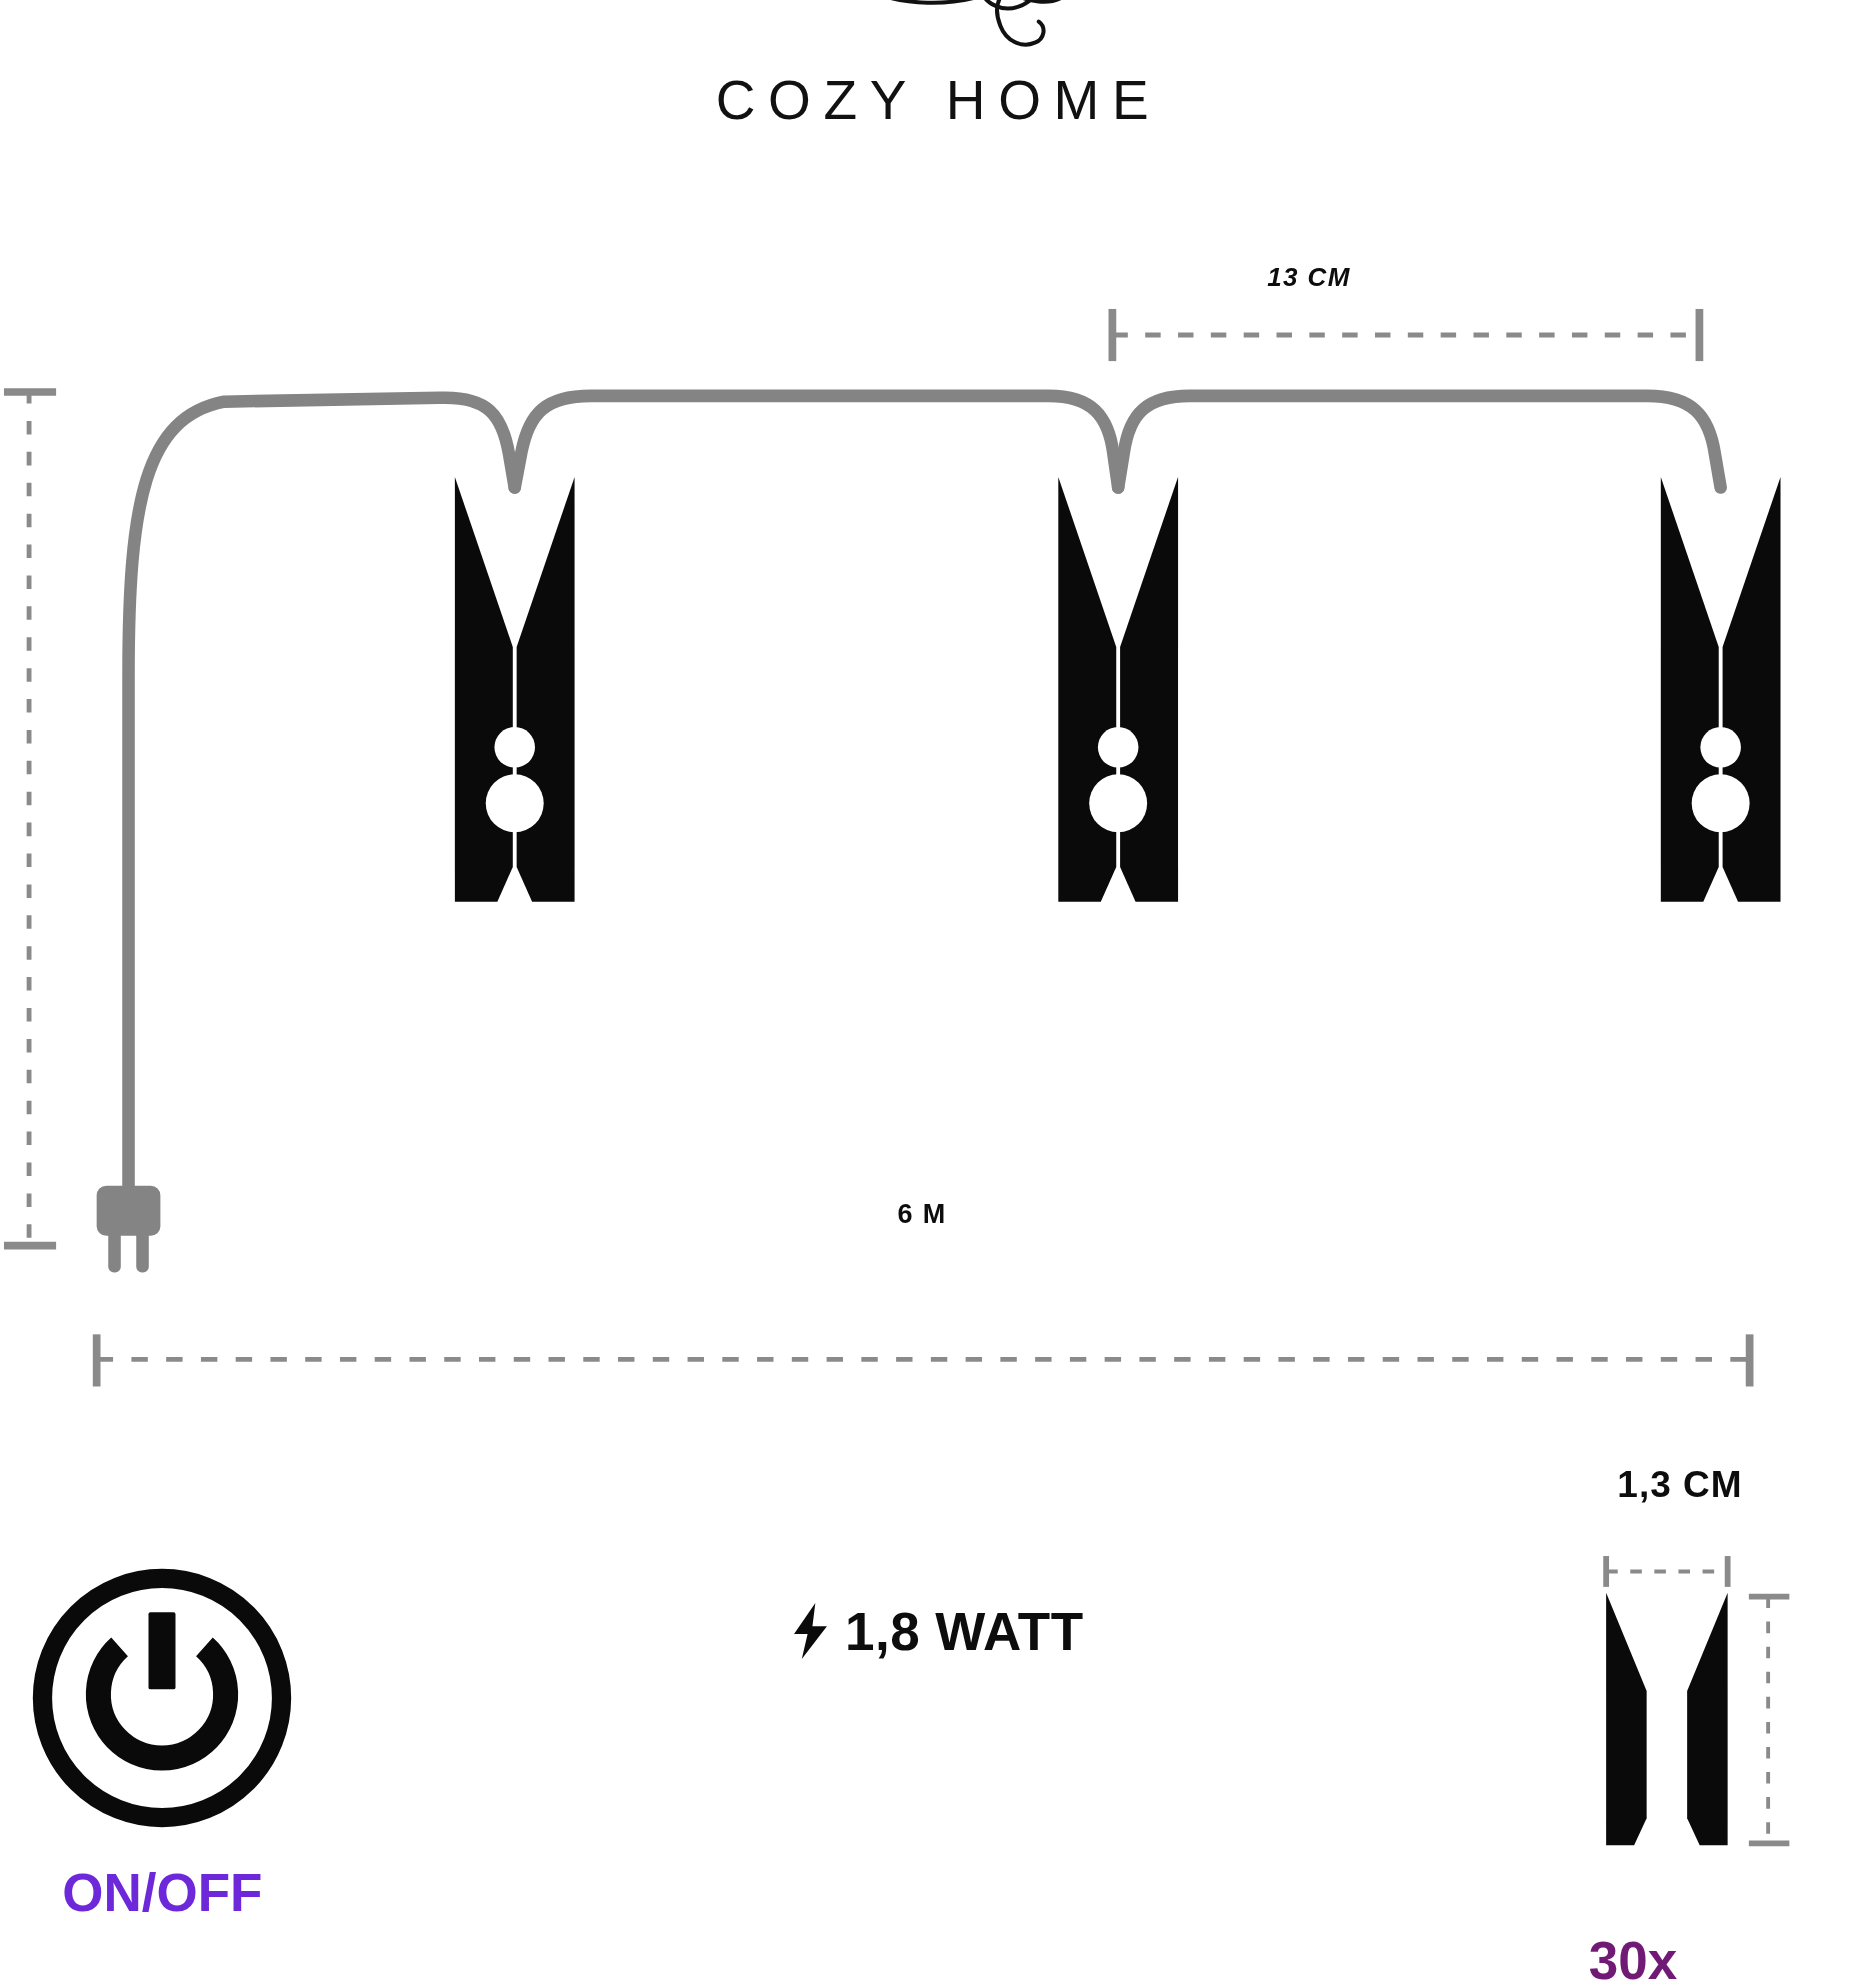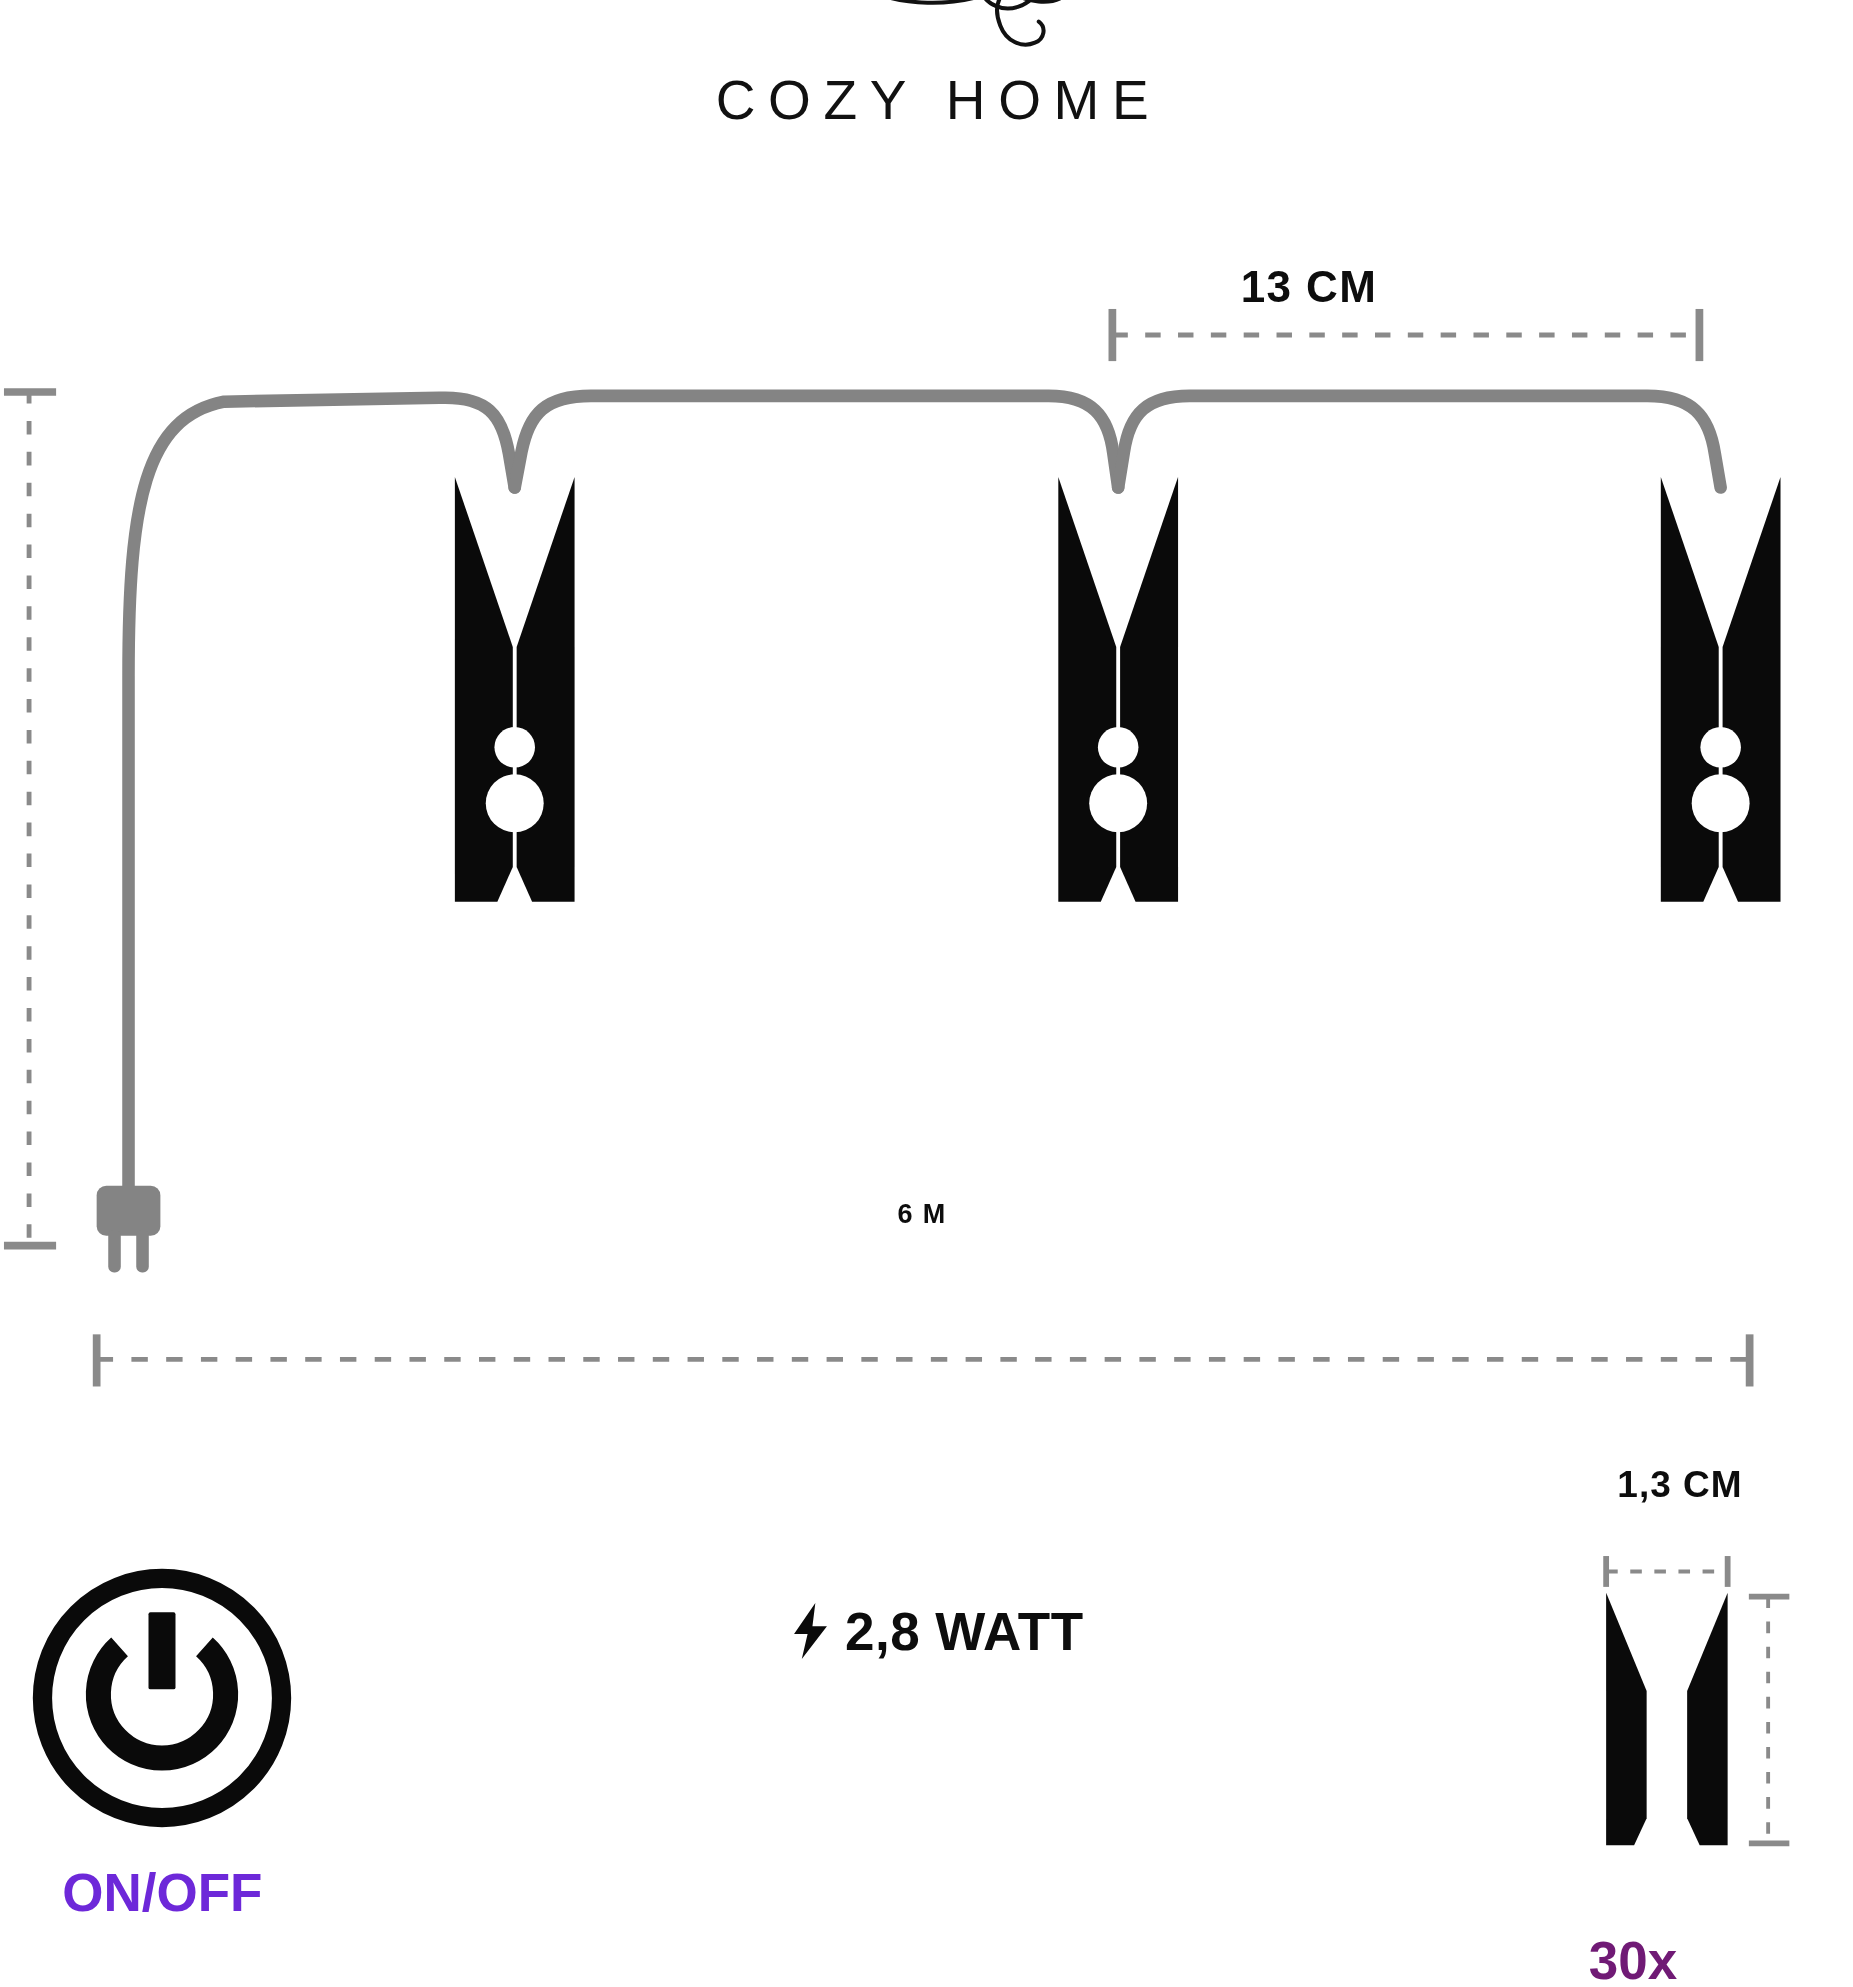--- a/index.html
+++ b/index.html
@@ -63,21 +63,21 @@
 
   
   .dim-label {
     position: absolute;
     font-family: "Liberation Sans", sans-serif;
     font-weight: bold;
     color: #0d0d0d;
     white-space: nowrap;
     letter-spacing: 1.4px;
   }
-  .dim-13cm { left: 1309px; top: 262px; font-size: 44px; transform: translateX(-50%); }
+  .dim-13cm { left: 1309px; top: 262px; font-size: 26px; transform: translateX(-50%); font-style: italic; }
   .dim-6m   { left: 922px;  top: 1199px; font-size: 27px; transform: translateX(-50%); }
   .dim-15cm { left: 1680px; top: 1464px; font-size: 37px; transform: translateX(-50%); letter-spacing: 1px;}
 
   
   .bottom-row {
     position: absolute;
     left: 0;
     top: 1564px;
     width: 1854px;
     height: 423px;
@@ -275,21 +275,21 @@
       <span class="power-caption">ON/OFF</span>
     </div>
 
     <div class="spec-cell">
       <div class="watt-row">
         <span>
           <svg width="41" height="60" viewBox="0 0 42 62" xmlns="http://www.w3.org/2000/svg" style="display:block;">
             <path d="M26 2 L4 34 L18 34 L12 60 L38 26 L23 26 Z" fill="#0a0a0a"></path>
           </svg>
         </span>
-        <span class="watt-text">2,8 WATT</span>
+        <span class="watt-text">1,8 WATT</span>
       </div>
     </div>
 
     <div class="qty-cell">
       <div class="qty-figure">
         <svg width="270" height="357" viewBox="0 0 280 370" xmlns="http://www.w3.org/2000/svg">
 
           <g stroke="#8a8a8a" stroke-width="4">
             <line x1="24" y1="18" x2="150" y2="18" stroke-dasharray="12 13"></line>
             <line x1="24" y1="2" x2="24" y2="34" stroke-width="6"></line>

